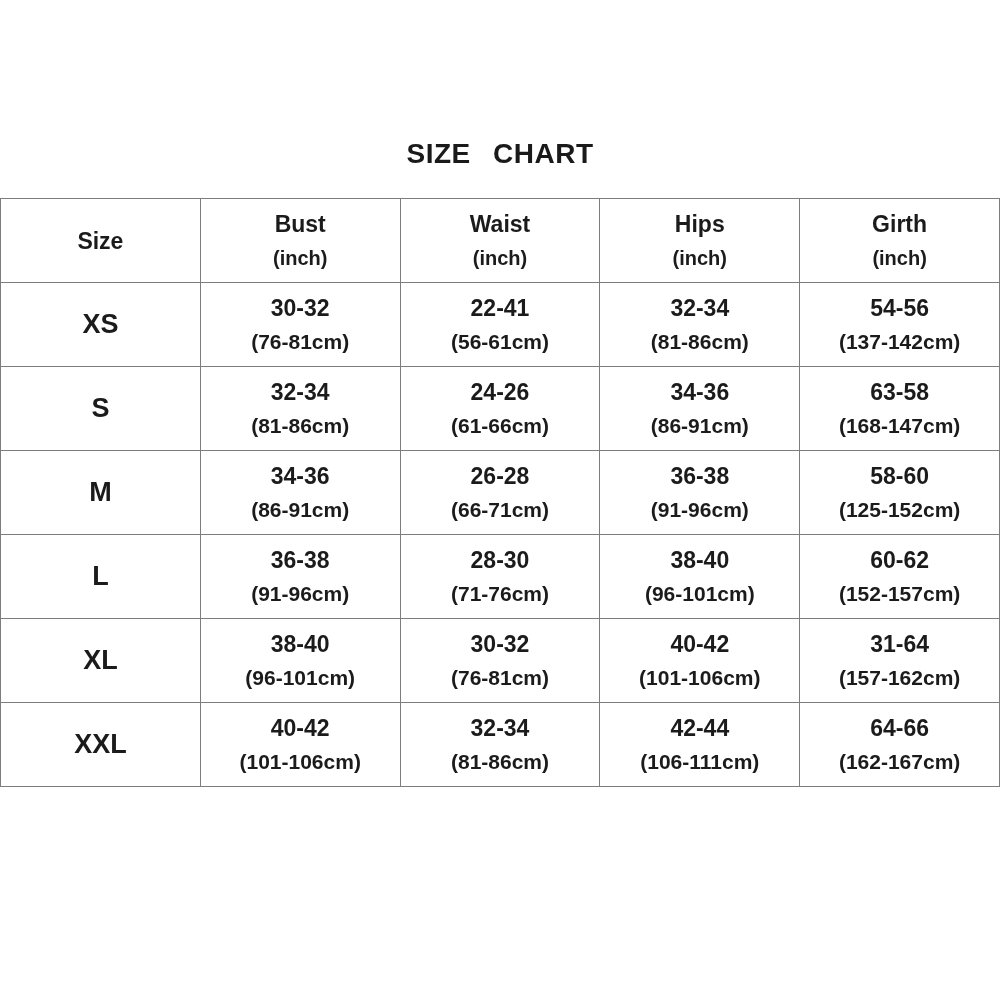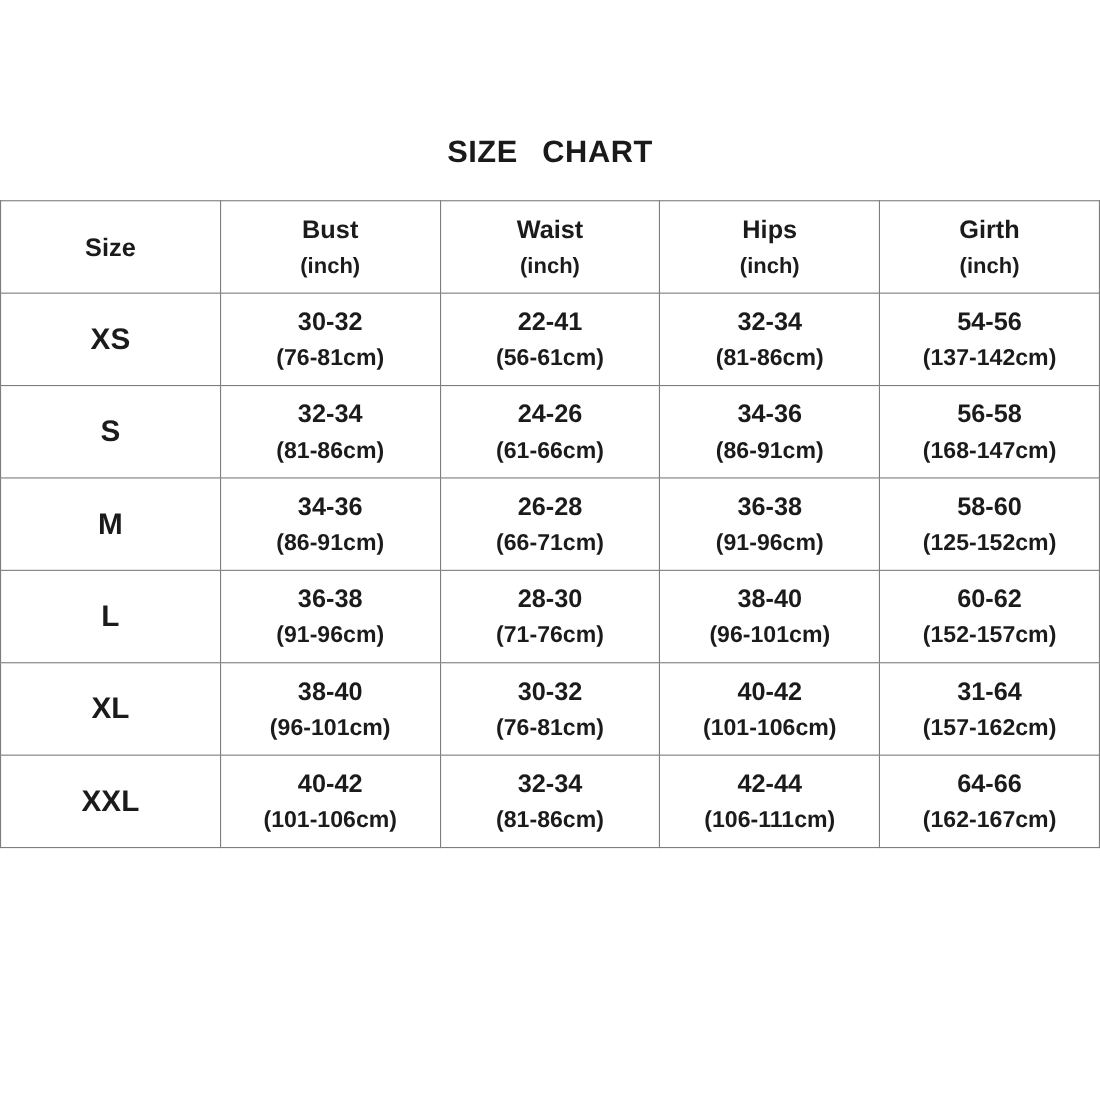--- a/index.html
+++ b/index.html
@@ -11,21 +11,21 @@
     overflow: hidden;
     font-family: "Liberation Sans", sans-serif;
   }
   .page {
     width: 1000px;
     height: 1000px;
     background: #ffffff;
     box-sizing: border-box;
   }
   .title {
-    margin: 0;
+    margin: 16px;
     padding-top: 121px;
     text-align: center;
     font-size: 28px;
     font-weight: bold;
     color: #1a1a1a;
     letter-spacing: 0.5px;
     word-spacing: 14px;
     line-height: 34px;
   }
   table.size-table {
@@ -130,21 +130,21 @@
           </td>
           <td>
             <div class="cell-inch">24-26</div>
             <div class="cell-cm">(61-66cm)</div>
           </td>
           <td>
             <div class="cell-inch">34-36</div>
             <div class="cell-cm">(86-91cm)</div>
           </td>
           <td>
-            <div class="cell-inch">56-58</div>
+            <div class="cell-inch">63-58</div>
             <div class="cell-cm">(168-147cm)</div>
           </td>
         </tr>
         <tr>
           <td class="size-label">M</td>
           <td>
             <div class="cell-inch">34-36</div>
             <div class="cell-cm">(86-91cm)</div>
           </td>
           <td>

